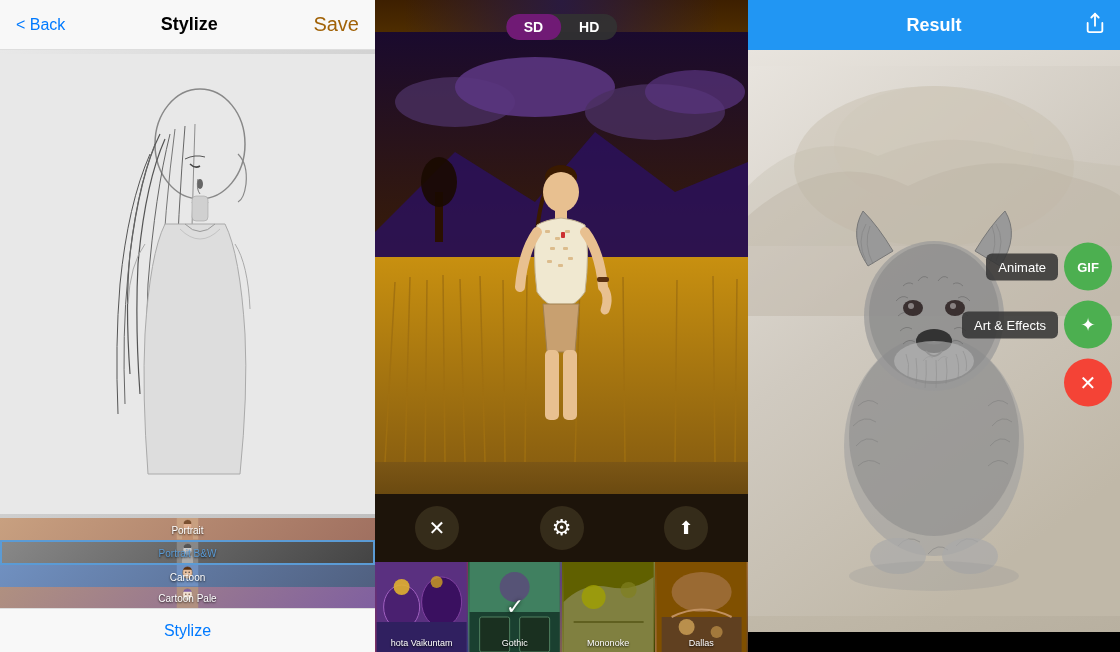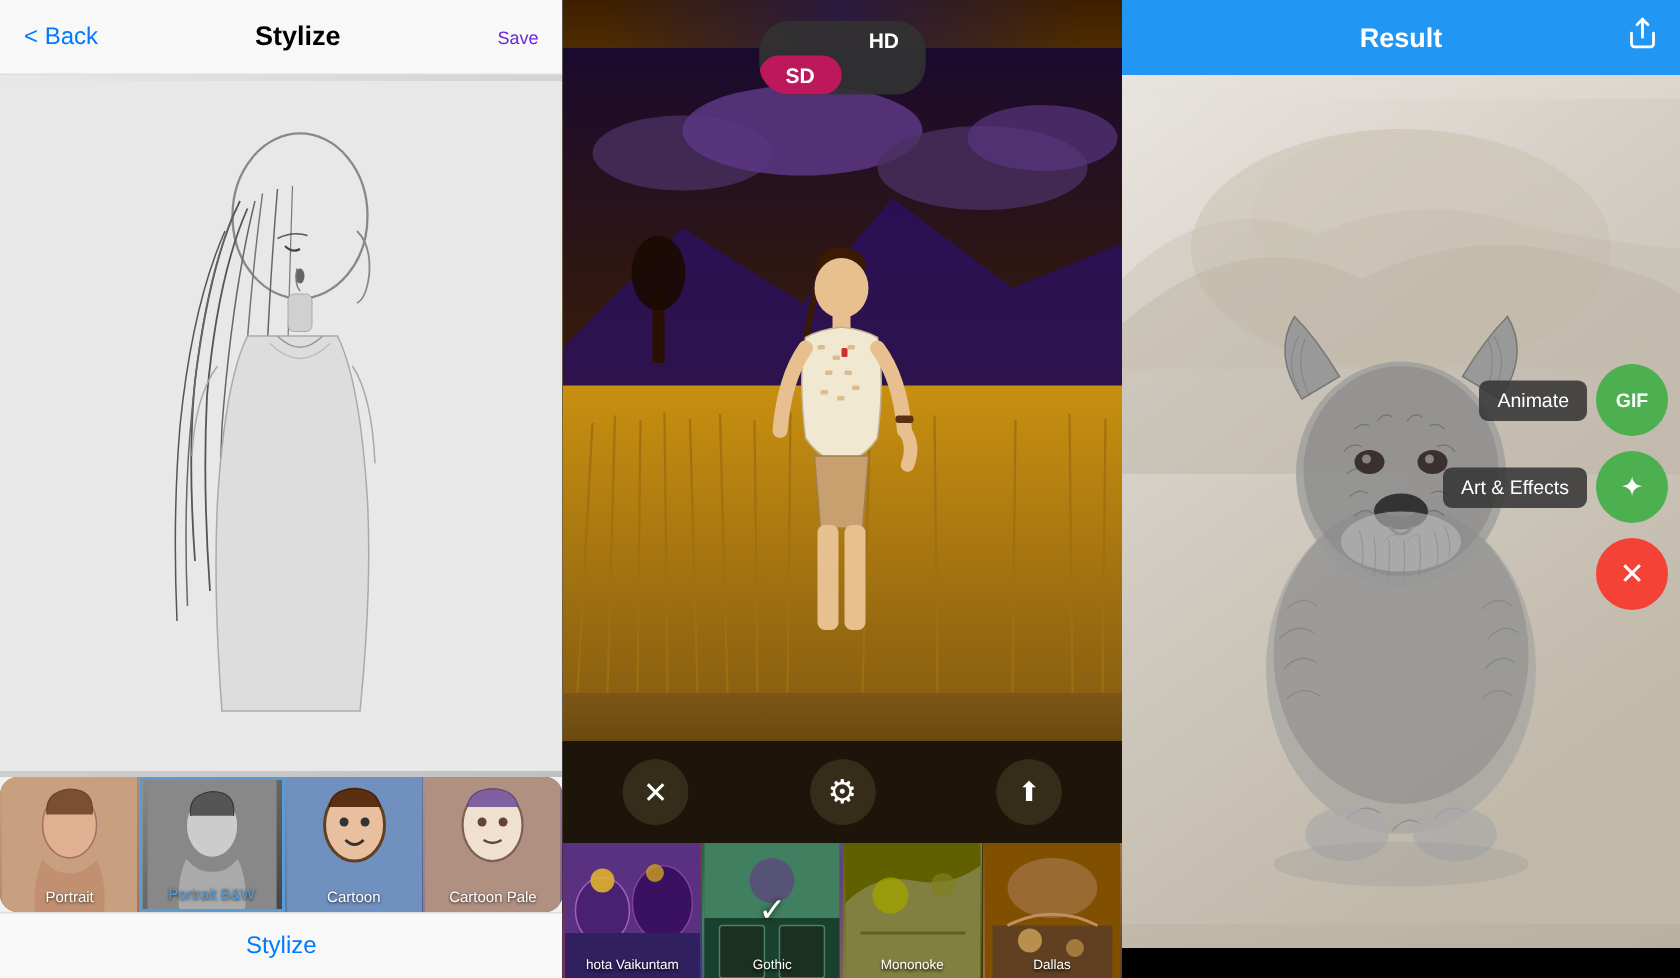--- a/index.html
+++ b/index.html
@@ -38,38 +38,38 @@
       display: flex;
       align-items: center;
       gap: 4px;
     }
     .panel1-title {
       font-size: 18px;
       font-weight: 600;
       color: #000;
     }
     .save-btn {
-      color: #6d28d9;
-      font-size: 12px;
+      color: #a16207;
+      font-size: 20px;
     }
     .panel1-image {
       flex: 1;
       background: linear-gradient(135deg, #e8e8e8 0%, #d0d0d0 50%, #c0c0c0 100%);
       position: relative;
       overflow: hidden;
       display: flex;
       align-items: center;
       justify-content: center;
     }
     .panel1-thumbnails {
       display: flex;
+      flex-direction: column;
       height: 90px;
       background: #eab308;
       overflow: hidden;
-      border-radius: 12px;
     }
     .thumb-item {
       flex: 1;
       position: relative;
       overflow: hidden;
       display: flex;
       flex-direction: column;
       align-items: center;
       justify-content: flex-end;
     }
@@ -139,22 +139,21 @@
       z-index: 10;
     }
     .quality-btn {
       padding: 5px 18px;
       font-size: 14px;
       font-weight: 600;
       color: #fff;
       border-radius: 20px;
     }
     .quality-active {
-      background: #be185d;
-      margin-top: 23px;
+      background: #701a75;
     }
     .panel2-image {
       flex: 1;
       position: relative;
       overflow: hidden;
     }
     .panel2-art-bg {
       width: 100%;
       height: 100%;
       background:

